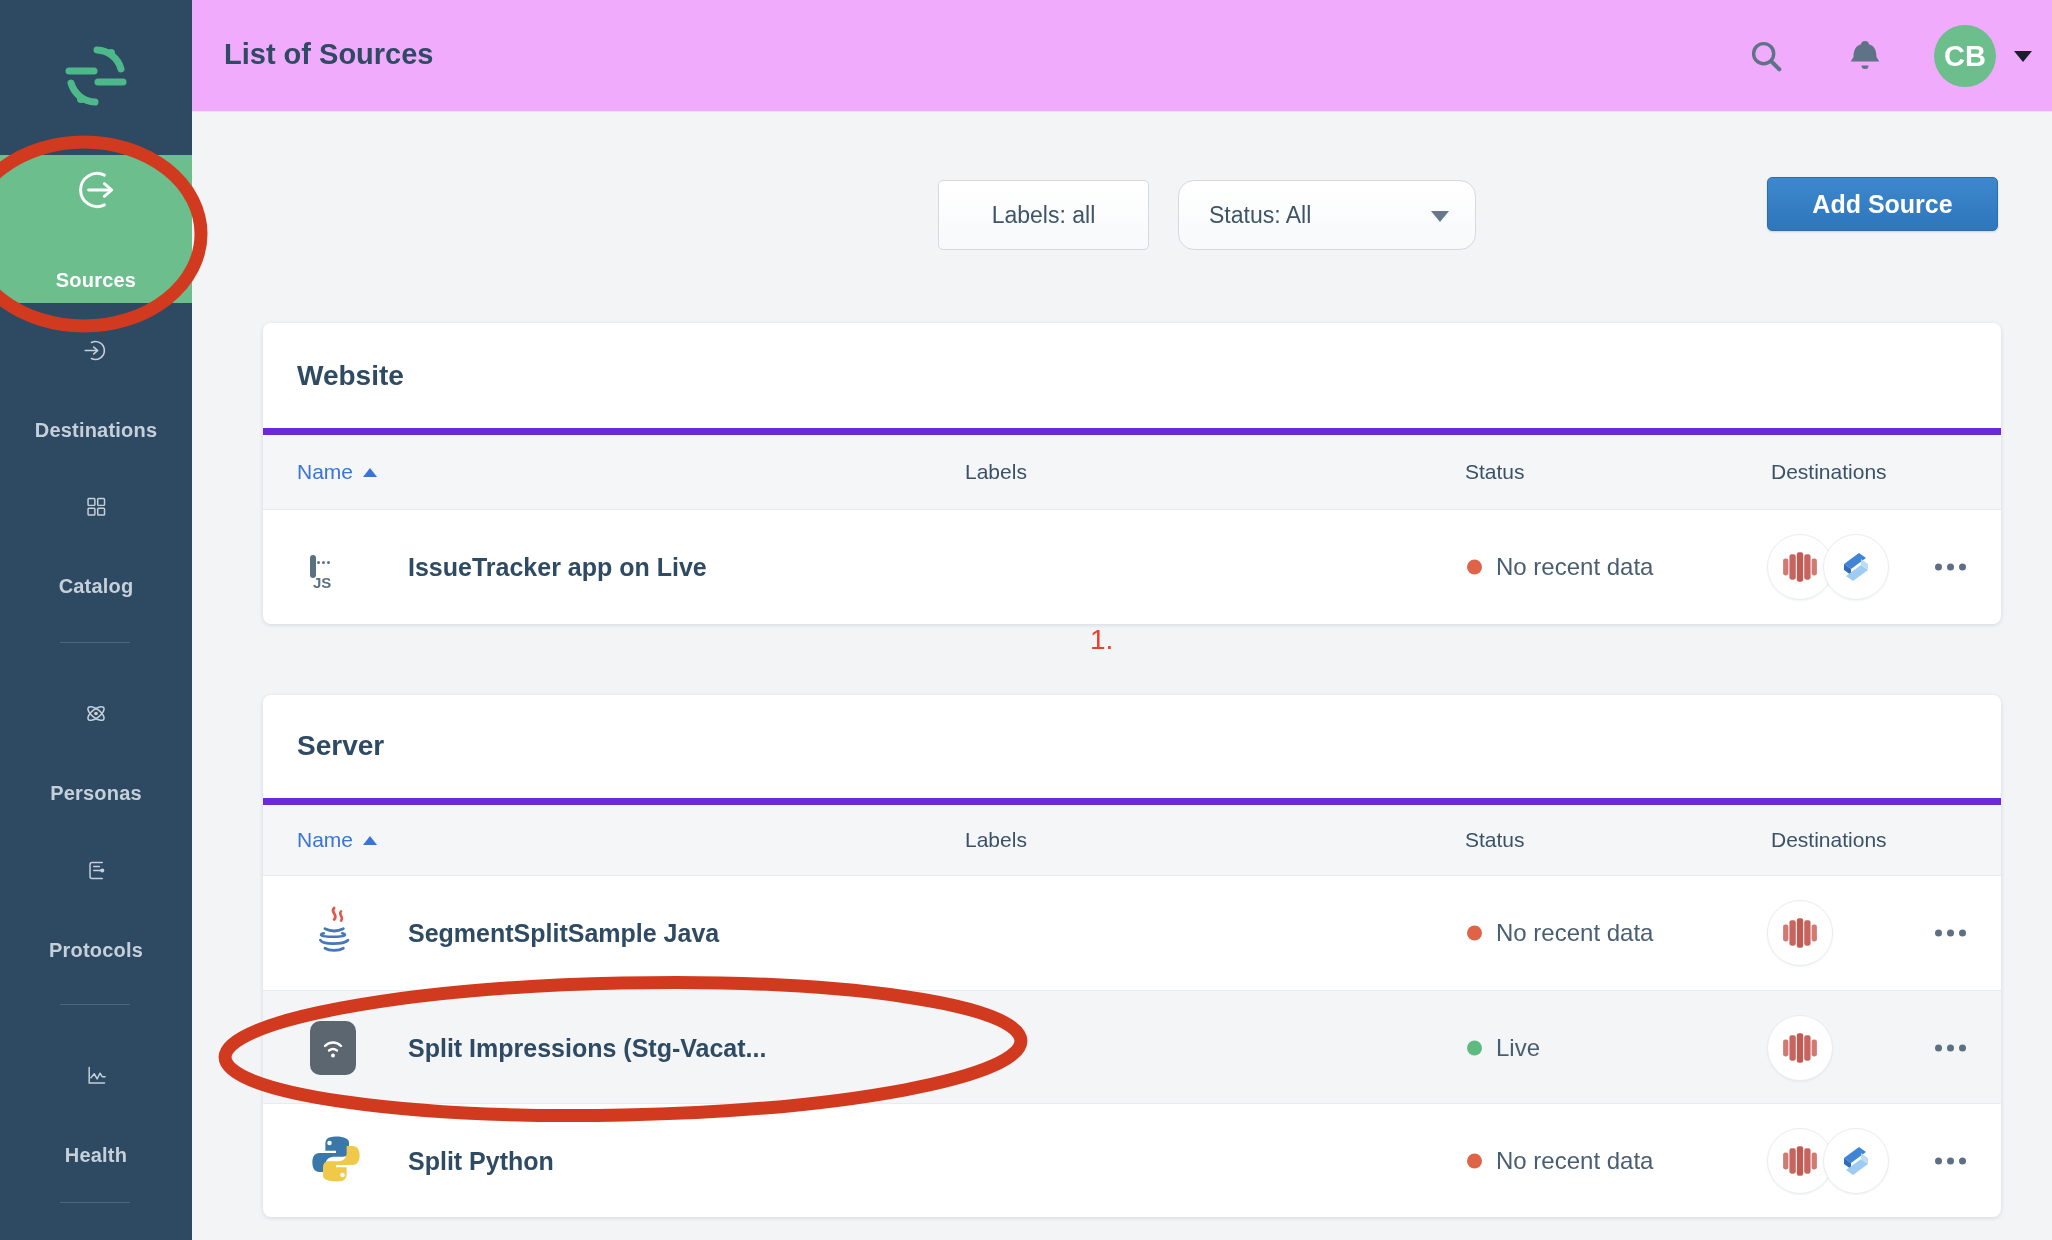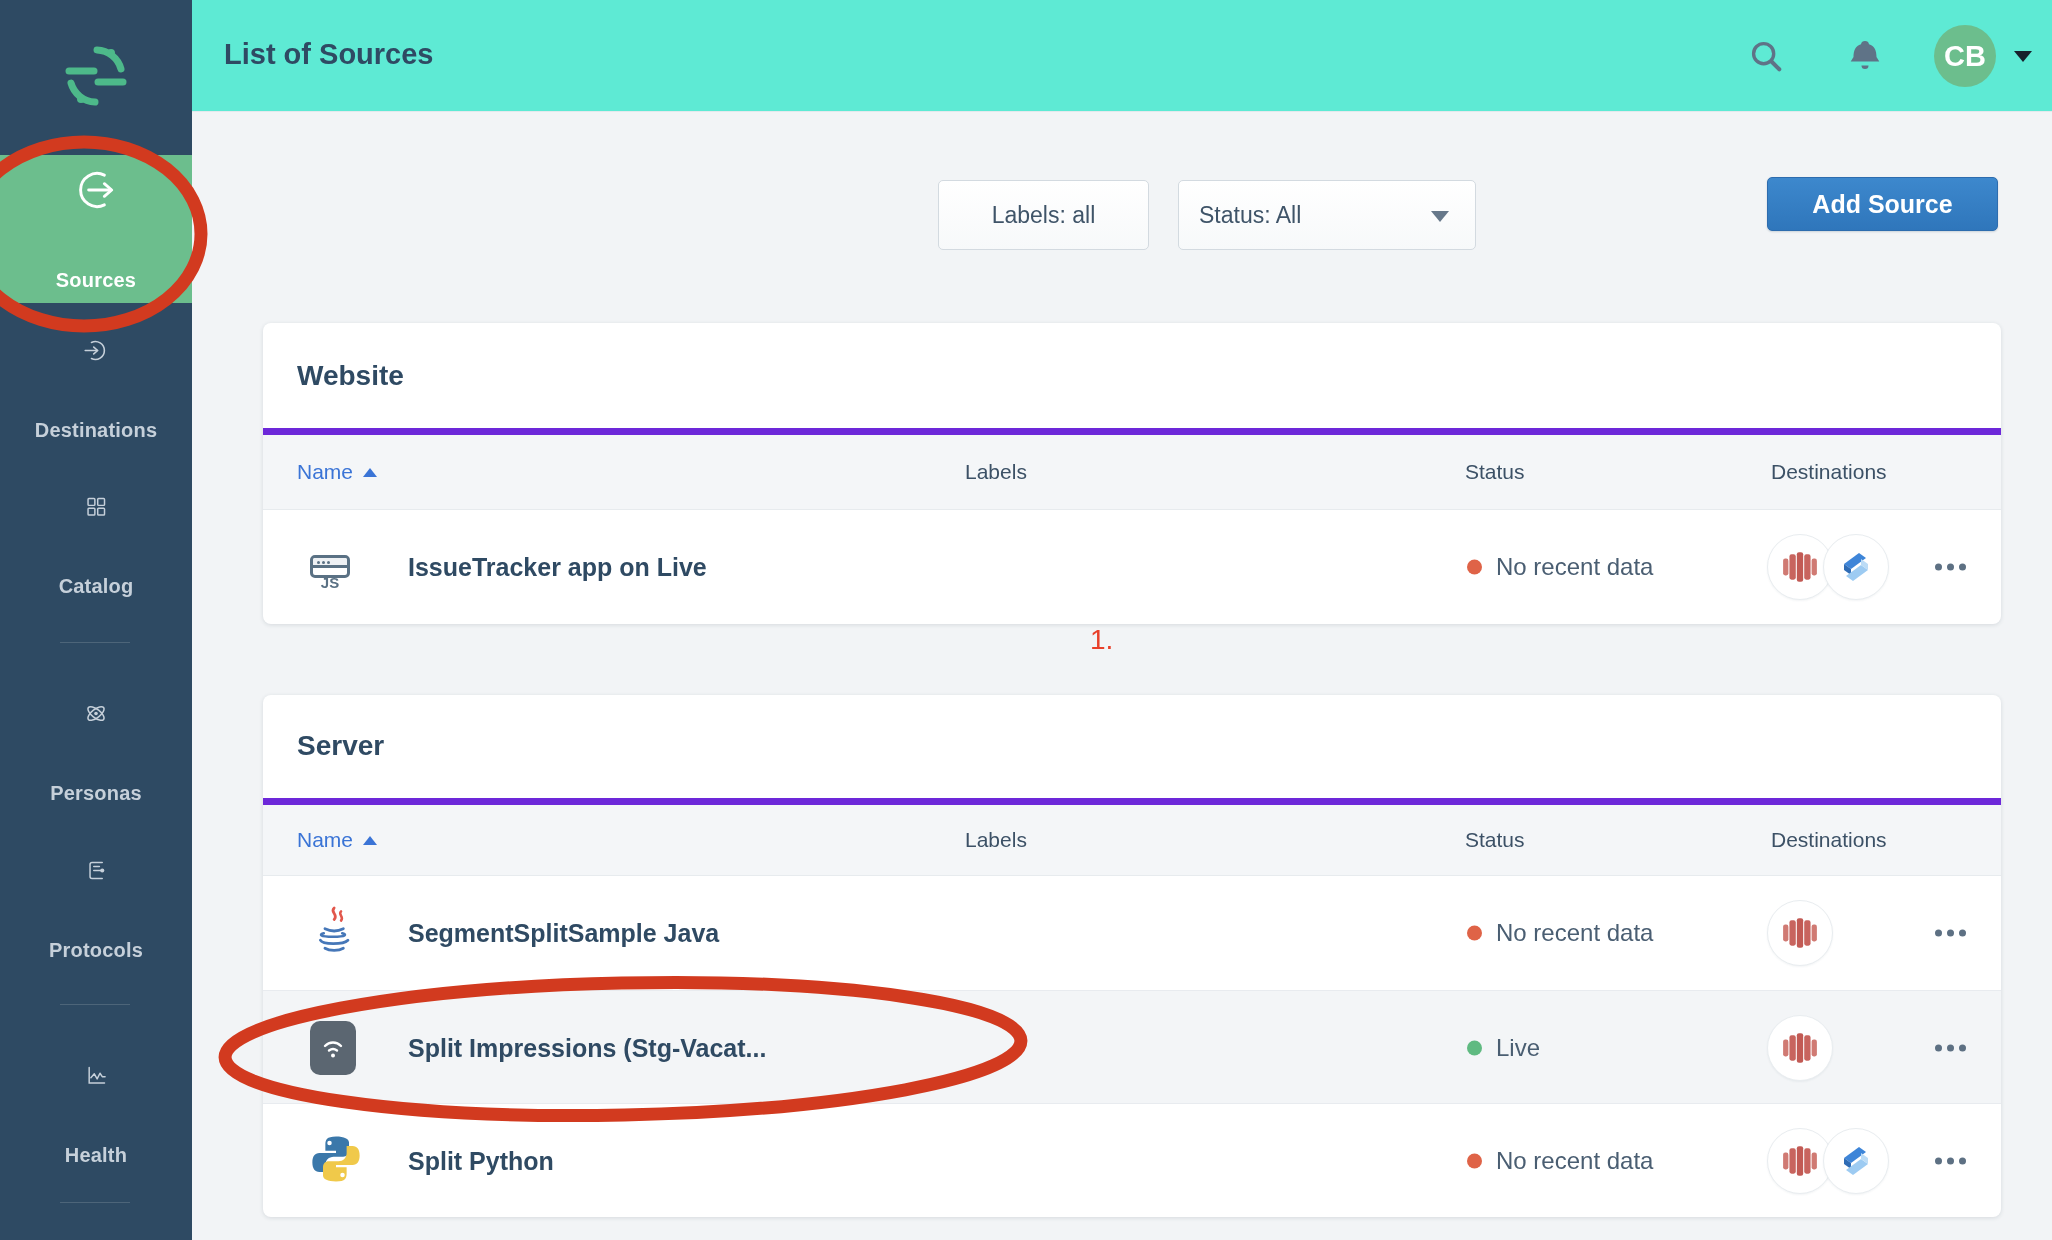--- a/index.html
+++ b/index.html
@@ -16,39 +16,39 @@
   #nav-sources .nav-label { color:#ffffff; }
   #nav-destinations { top:338px; height:104px; }
   #nav-catalog { top:494px; height:104px; }
   #nav-personas { top:701px; height:104px; }
   #nav-protocols { top:858px; height:104px; }
   #nav-health { top:1063px; height:104px; }
   .side-divider { position:absolute; left:60px; width:70px; height:1px; background:#4d6579; }
   #divider-1 { top:642px; } #divider-2 { top:1004px; } #divider-3 { top:1202px; }
 
   
-  #topbar { position:absolute; left:192px; top:0; width:1860px; height:112px; background:#5eead4; border-bottom:1px solid #e4e9ed; z-index:4; }
+  #topbar { position:absolute; left:192px; top:0; width:1860px; height:112px; background:#f0abfc; border-bottom:1px solid #e4e9ed; z-index:4; }
   #page-title { position:absolute; left:32px; top:38px; font-size:29px; font-weight:700; color:#2f4a63; }
   .topbar-icon { position:absolute; top:38px; cursor:pointer; }
   #tb-search { left:1556px; }
   #tb-bell { left:1651px; top:34px; }
   #avatar { position:absolute; left:1742px; top:25px; width:62px; height:62px; border-radius:50%; background:#6cbe8d; color:#fff;
             display:flex; align-items:center; justify-content:center; font-size:29px; font-weight:700; cursor:pointer; }
   #avatar-caret { position:absolute; left:1822px; top:51px; width:0; height:0; border-left:9px solid transparent; border-right:9px solid transparent; border-top:11px solid #16212c; cursor:pointer; }
 
   
   #content { position:absolute; left:192px; top:112px; width:1860px; height:1128px; background:#f2f4f6; }
 
   
   #search-box { position:absolute; left:72px; top:65px; width:641px; height:72px; background:#fff; border:1px solid #d7dde3; border-radius:6px; display:flex; align-items:center; padding-left:22px; }
   #search-box input { border:none; outline:none; font-size:24px; color:#42566b; margin-left:16px; width:540px; font-family:"Liberation Sans",sans-serif; background:transparent; }
   #search-box input::placeholder { color:#a4b3c2; }
   .filter-btn { position:absolute; top:68px; height:70px; background:linear-gradient(#ffffff,#f7f9fa); border:1px solid #d3dae0; border-radius:5px; display:flex; align-items:center; font-size:23px; color:#3f5468; cursor:pointer; }
   #labels-filter { left:746px; width:211px; justify-content:center; }
-  #status-filter { left:986px; width:298px; padding-left:20px; }
+  #status-filter { left:986px; width:298px; padding-left:30px;border-radius:16px; }
   #status-caret { position:absolute; right:26px; top:30px; width:0; height:0; border-left:9px solid transparent; border-right:9px solid transparent; border-top:11px solid #66788a; }
   #add-source-btn { position:absolute; left:1575px; top:65px; width:231px; height:54px; background:linear-gradient(#3d88cd,#2f76bb); border:1px solid #2d6cae; border-radius:5px; color:#fff; font-size:25px; font-weight:700; display:flex; align-items:center; justify-content:center; cursor:pointer; box-shadow:0 1px 2px rgba(30,60,90,.18); }
 
   
   .card { position:absolute; left:71px; width:1738px; background:#fff; border-radius:8px; box-shadow:0 1px 4px rgba(45,62,80,.14); }
   #card-website { top:211px; height:301px; }
   #card-server  { top:583px; height:522px; }
   .card-title { position:absolute; left:34px; font-size:28px; font-weight:700; color:#2f4a63; }
   #card-website .card-title { top:37px; }
   #card-server  .card-title { top:35px; }
@@ -71,21 +71,21 @@
   .status-dot { position:absolute; left:1204px; top:50%; transform:translateY(-50%); width:15px; height:15px; border-radius:50%; }
   .dot-red { background:#df6347; } .dot-green { background:#5fba81; }
   .status-text { position:absolute; left:1233px; top:50%; transform:translateY(-50%); font-size:24px; color:#4a5e72; }
   .badge { position:absolute; top:50%; transform:translateY(-50%); width:66px; height:66px; border-radius:50%; background:#fff; border:1px solid #e9edf0; box-shadow:0 1px 2px rgba(40,60,80,.06); display:flex; align-items:center; justify-content:center; }
   .badge.b1 { left:1504px; } .badge.b2 { left:1560px; z-index:1; }
   .badge.only { left:1504px; }
   .dots-menu { position:absolute; left:1672px; top:50%; transform:translateY(-50%); display:flex; gap:5px; cursor:pointer; }
   .dots-menu i { width:7px; height:7px; border-radius:50%; background:#5d7083; }
 
   
-  .jsbox { width:48px; height:44px; border:3px solid #5a7184; border-radius:5px; position:relative; background:#fff;padding-left:34px; }
+  .jsbox { width:48px; height:44px; border:3px solid #5a7184; border-radius:5px; position:relative; background:#fff; }
   .jsbox .bar { position:absolute; left:0; top:0; width:100%; height:10px; border-bottom:3px solid #5a7184; background:#eef1f4; border-radius:2px 2px 0 0; }
   .jsbox .bar i { position:absolute; top:3px; width:3px; height:3px; background:#5a7184; border-radius:50%; }
   .jsbox .bar i:nth-child(1){left:4px;} .jsbox .bar i:nth-child(2){left:9px;} .jsbox .bar i:nth-child(3){left:14px;}
   .jsbox .js-label { position:absolute; left:0; right:0; top:16px; text-align:center; font-size:15px; font-weight:700; color:#5a7184; }
 
   
   .wifi-tile { width:46px; height:54px; background:#5b6671; border-radius:10px; display:flex; align-items:center; justify-content:center; }
 
   
   #step-label { position:absolute; left:898px; top:512px; font-size:28px; font-weight:500; color:#e8402a; }

